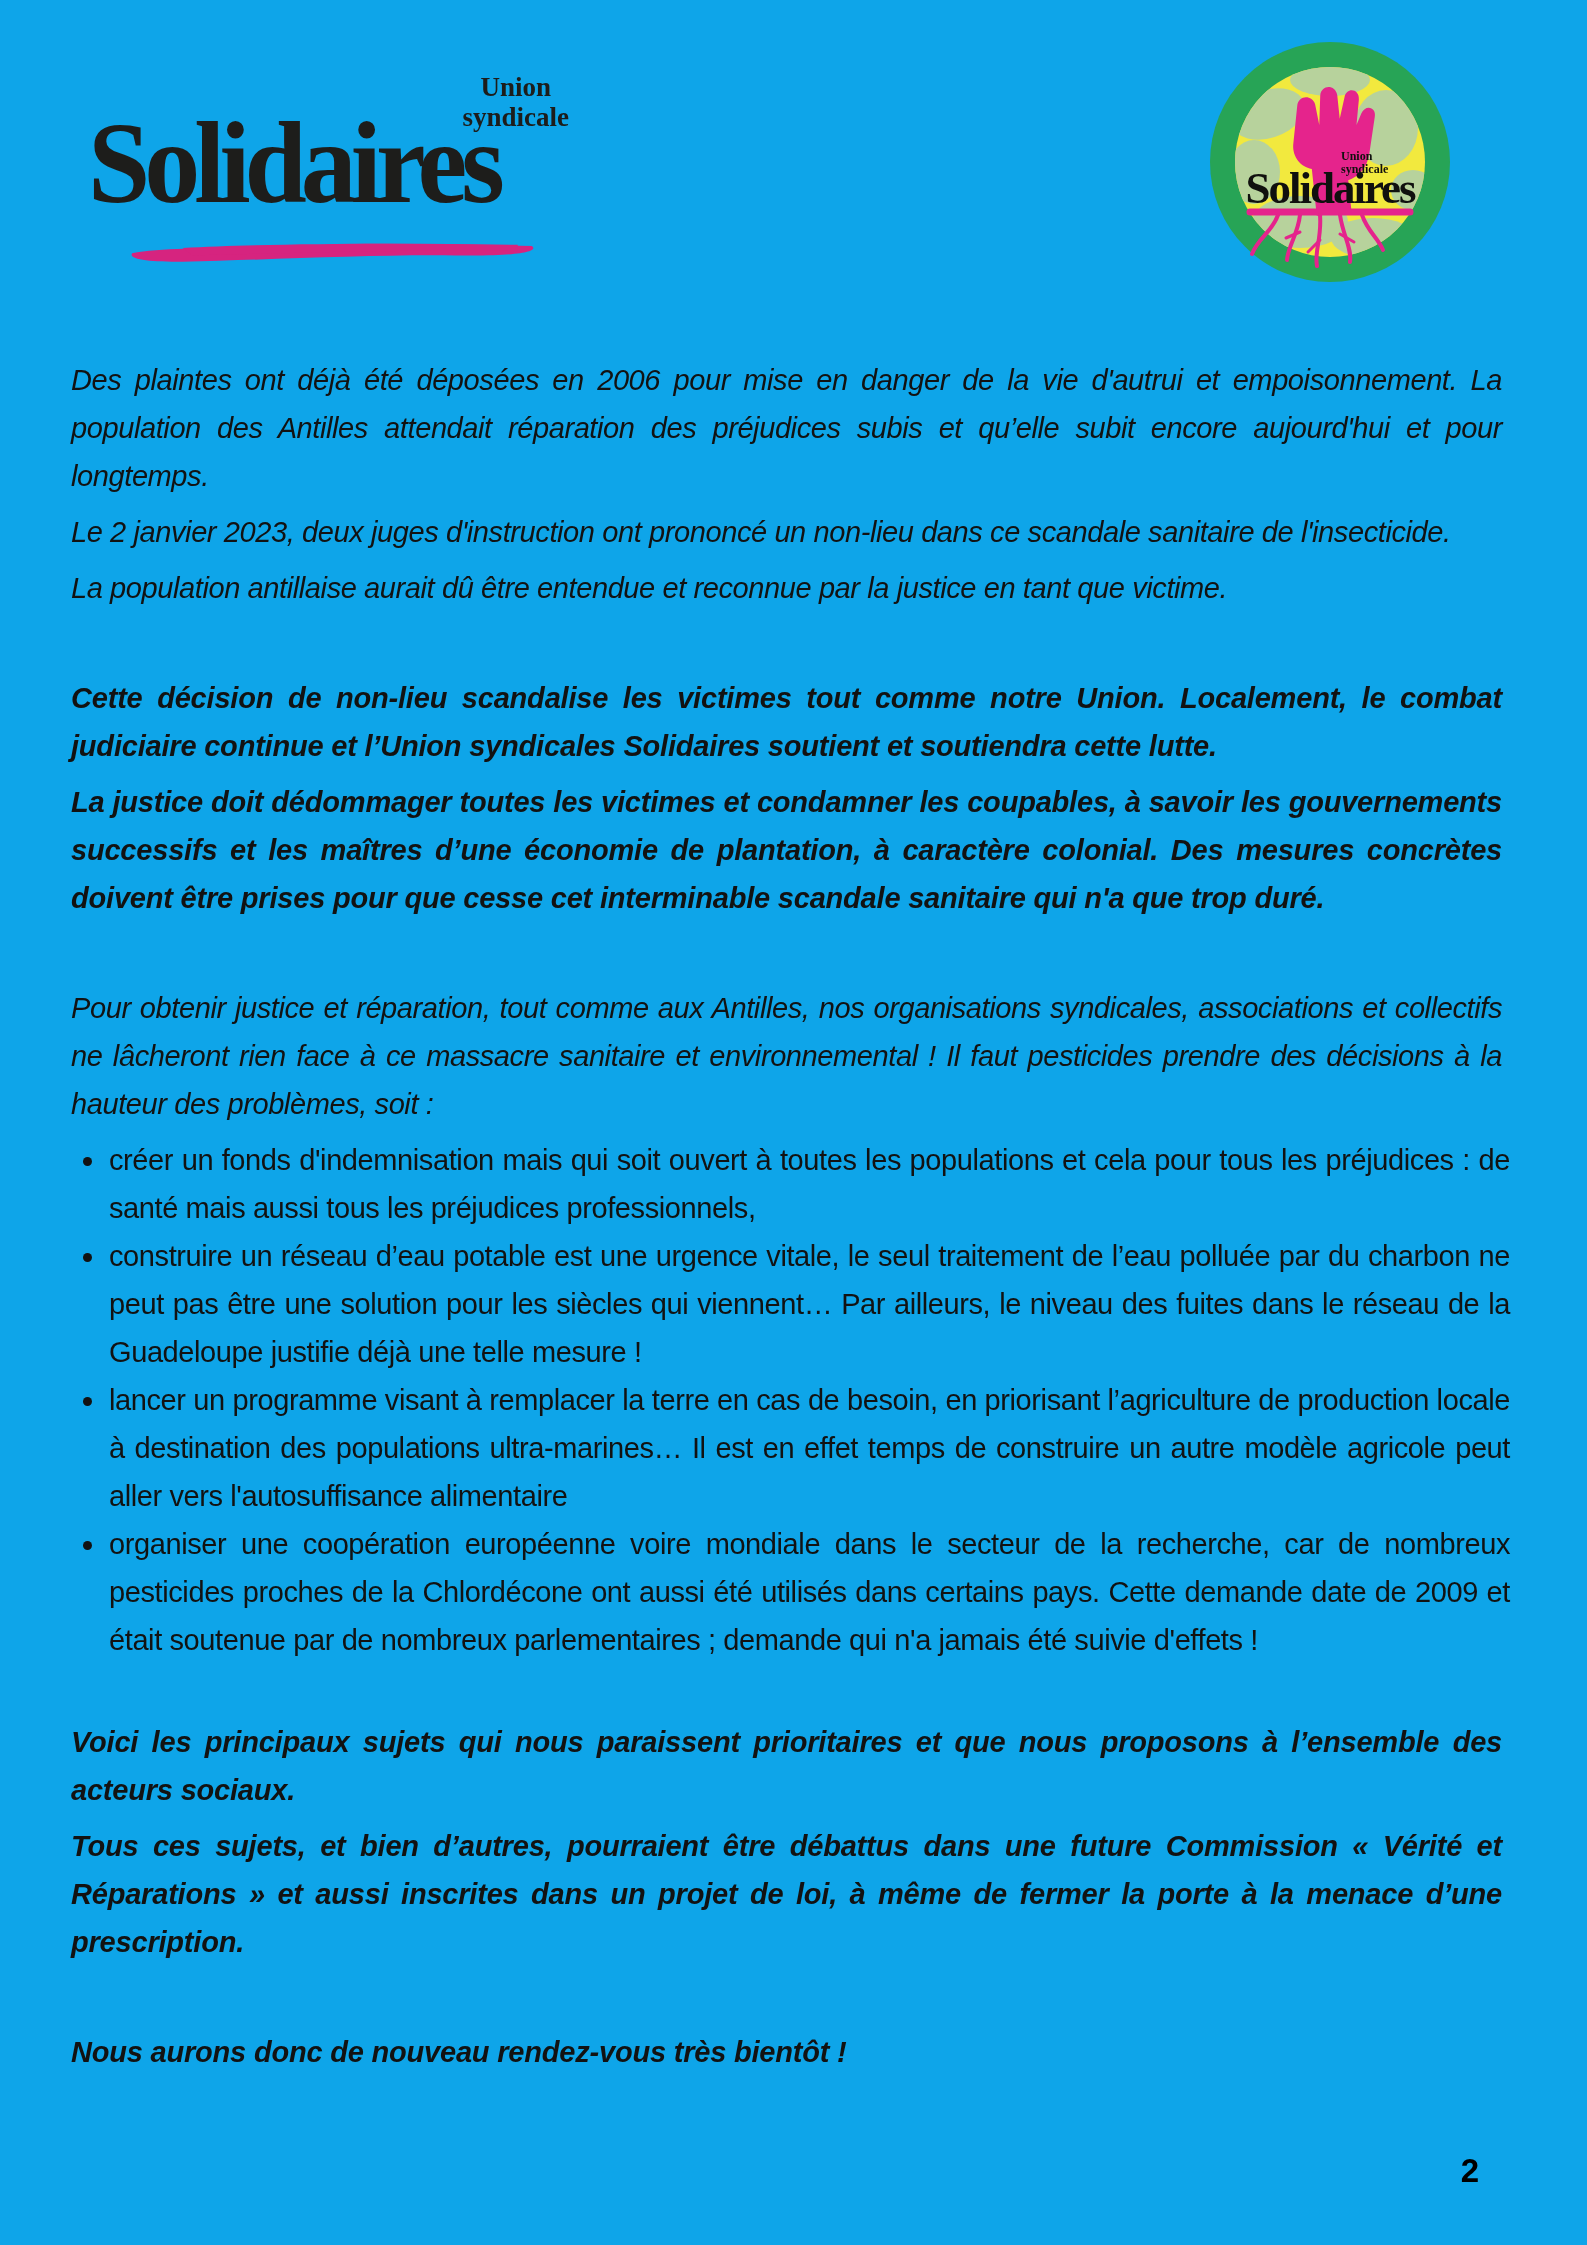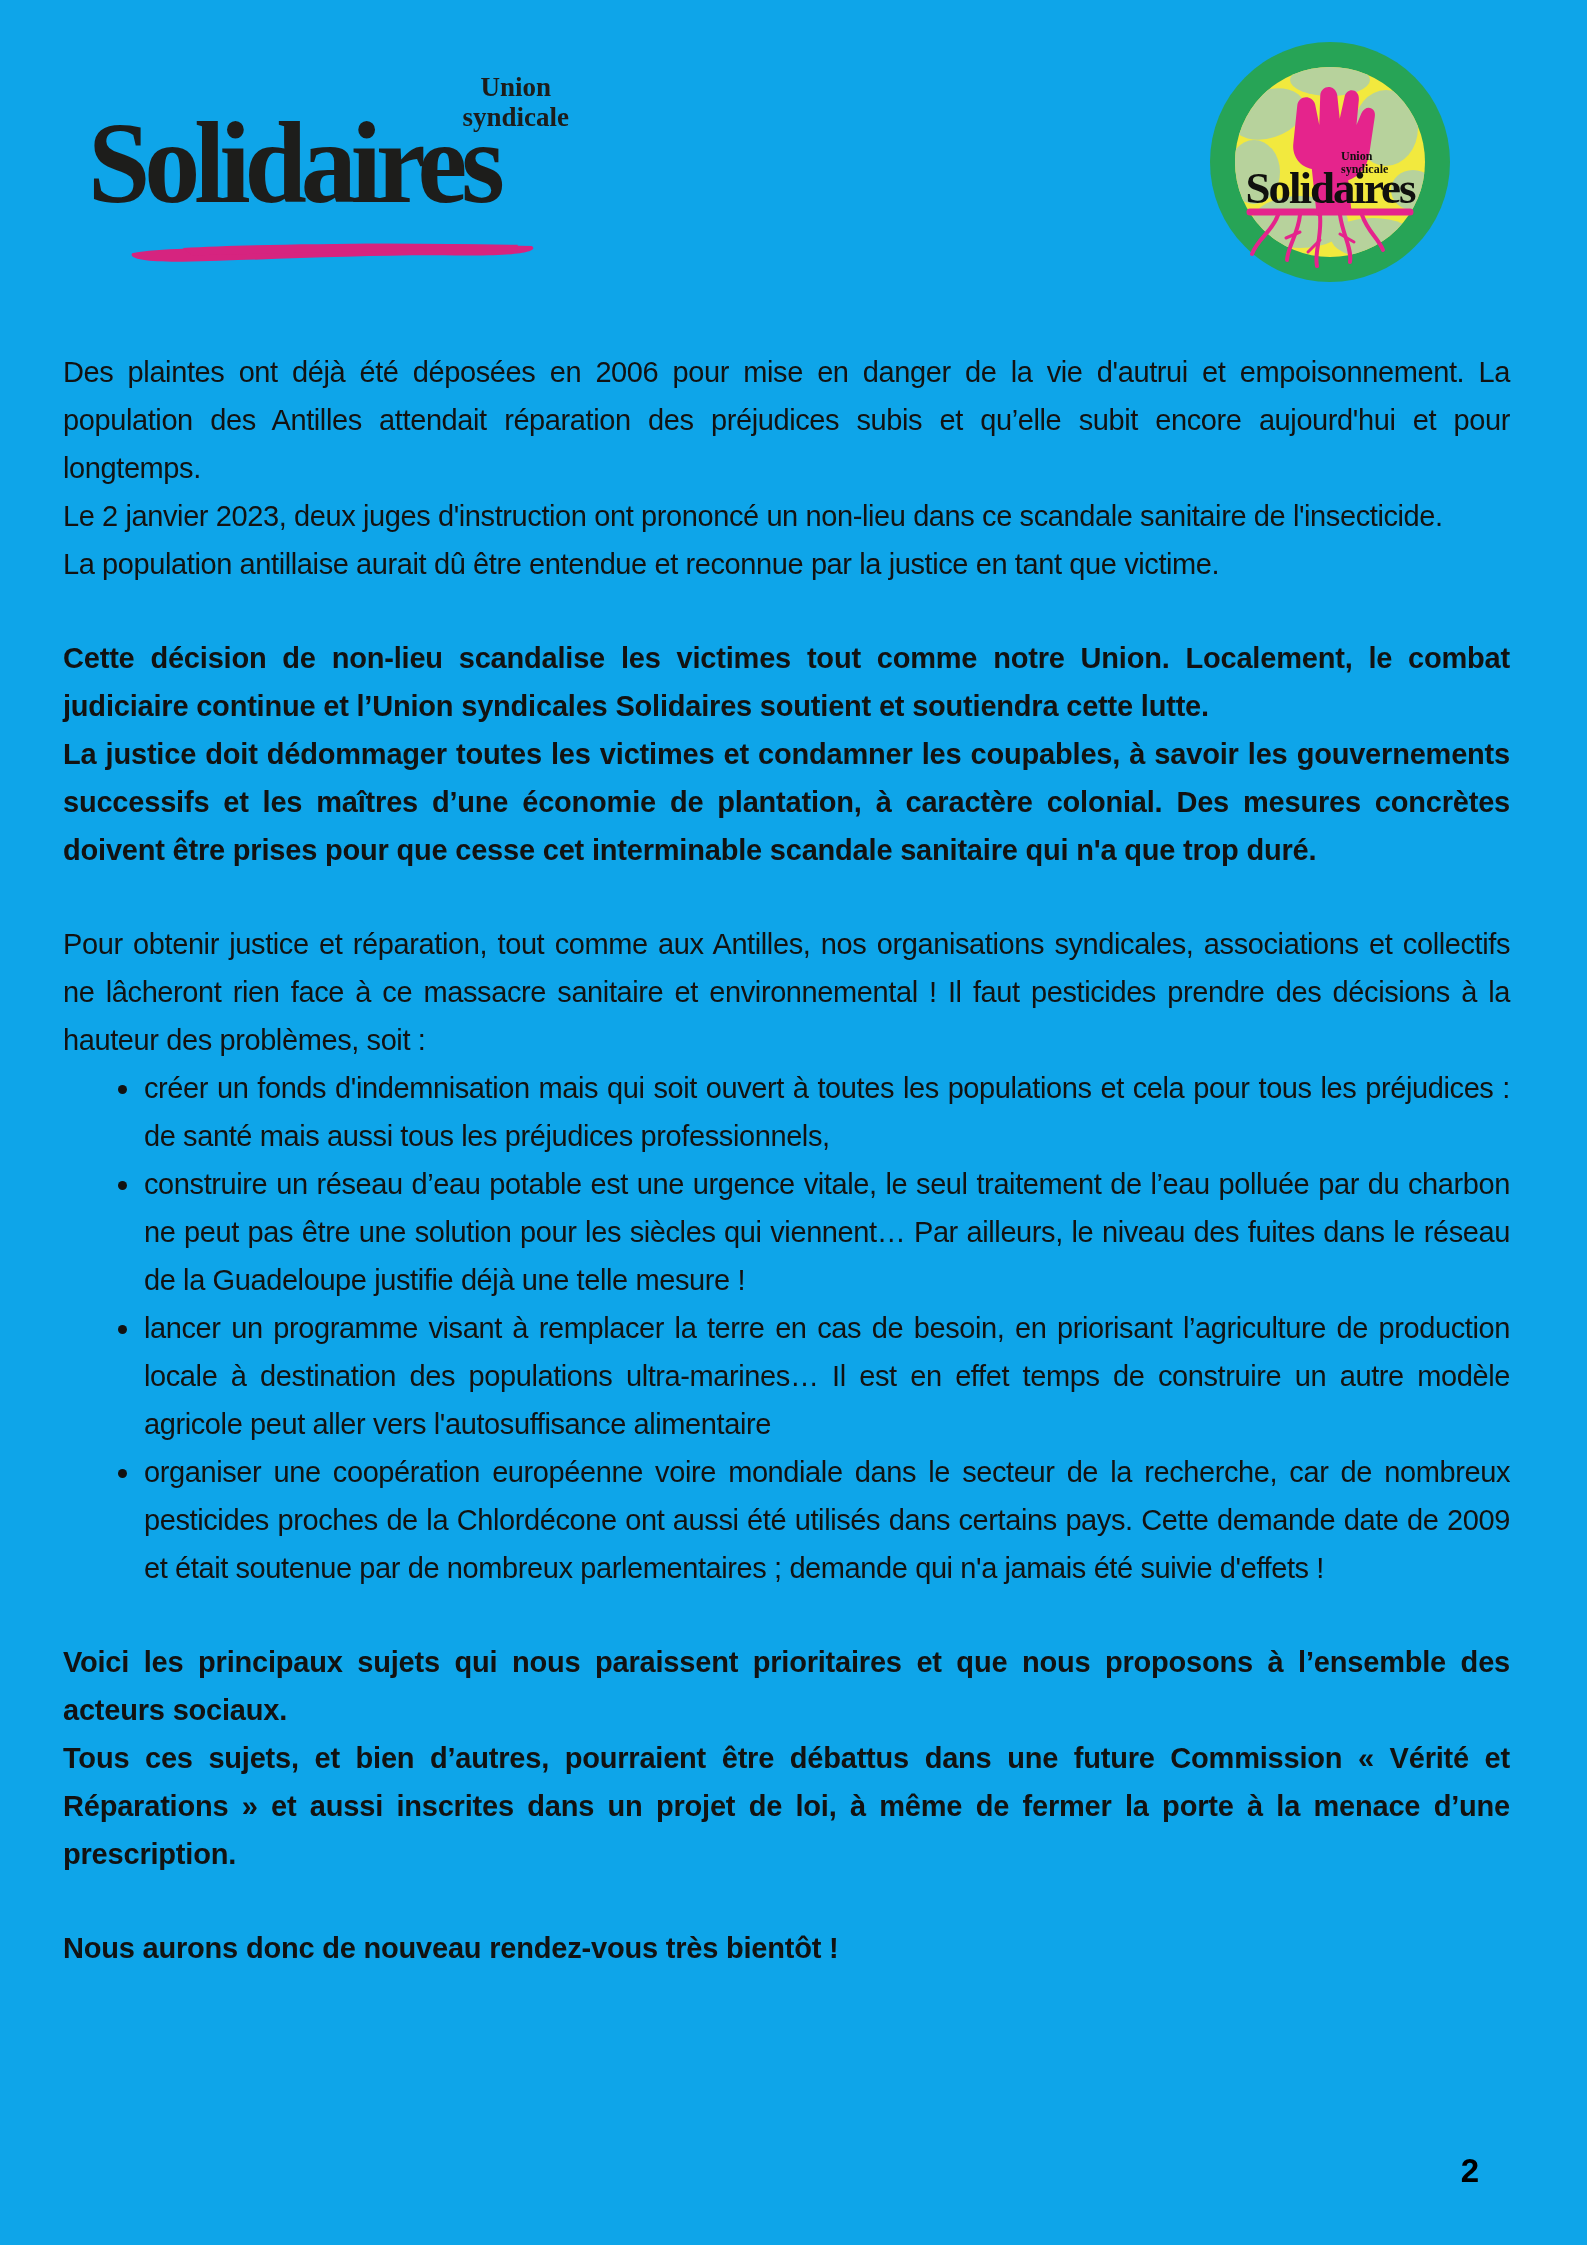--- a/index.html
+++ b/index.html
@@ -27,25 +27,25 @@
 
   
   .badge{position:absolute;left:1208px;top:40px;width:244px;height:244px;}
 
   
   .content{
     position:absolute;left:63px;top:348px;width:1447px;
     font-size:29px;line-height:48px;letter-spacing:-0.4px;
     text-align:justify;color:#121212;
   }
-  .content p{margin:0;}
+  .content p{margin:8px;font-style:italic;}
   .content p.bold{font-weight:bold;letter-spacing:-0.2px;}
   .spacer{height:46px;}
   ul.bullets{margin:0;padding-left:44px;list-style:disc;}
-  ul.bullets li{padding-left:2px;margin-left:35px;}
+  ul.bullets li{padding-left:2px;}
 
   .page-number{
     position:absolute;left:1440px;top:2152px;width:60px;
     font-size:33px;font-weight:bold;color:#000;text-align:center;
   }
 </style>
 </head>
 <body>
 
 <div class="page">

